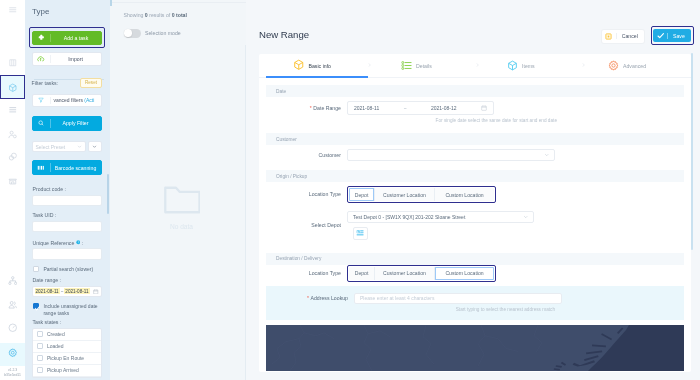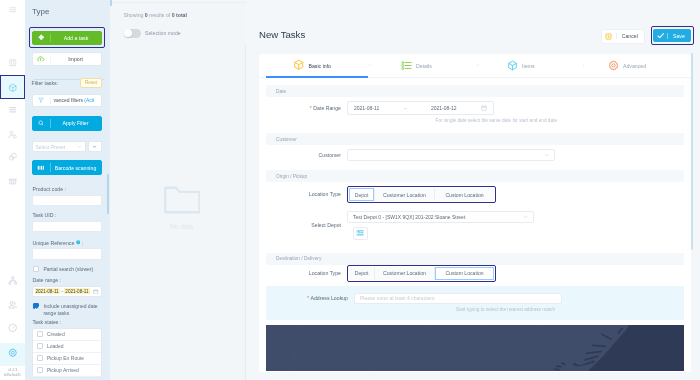--- a/index.html
+++ b/index.html
@@ -383,21 +383,21 @@
     </div>
     <div class="nodata">
       <svg width="37" height="32" viewBox="0 0 42 33" fill="none" stroke="#dde7ef" stroke-width="2.6" stroke-linejoin="round">
         <path d="M2.6 2.6h12.1l4.1 4.6h22.6v23.2H2.6z"></path>
         </svg>
       <div class="ndtxt">No data</div>
     </div>
   </div>
 
   <div class="main">
-    <div class="mtitle">New Tasks</div>
+    <div class="mtitle">New Range</div>
 
     <div class="mactions">
       <button class="abtn abtn-out">
         <span class="aico">
           <svg viewBox="0 0 14 14" fill="none" width="7" height="7">
             <rect x="1.9" y="1.9" width="10.2" height="10.2" rx="0.8" stroke="#fbc63f" stroke-width="2"></rect>
             <rect x="5.2" y="5.2" width="3.6" height="3.6" rx=".4" fill="#fbc63f"></rect>
             </svg>
         </span>
         <span class="alab">Cancel</span>

